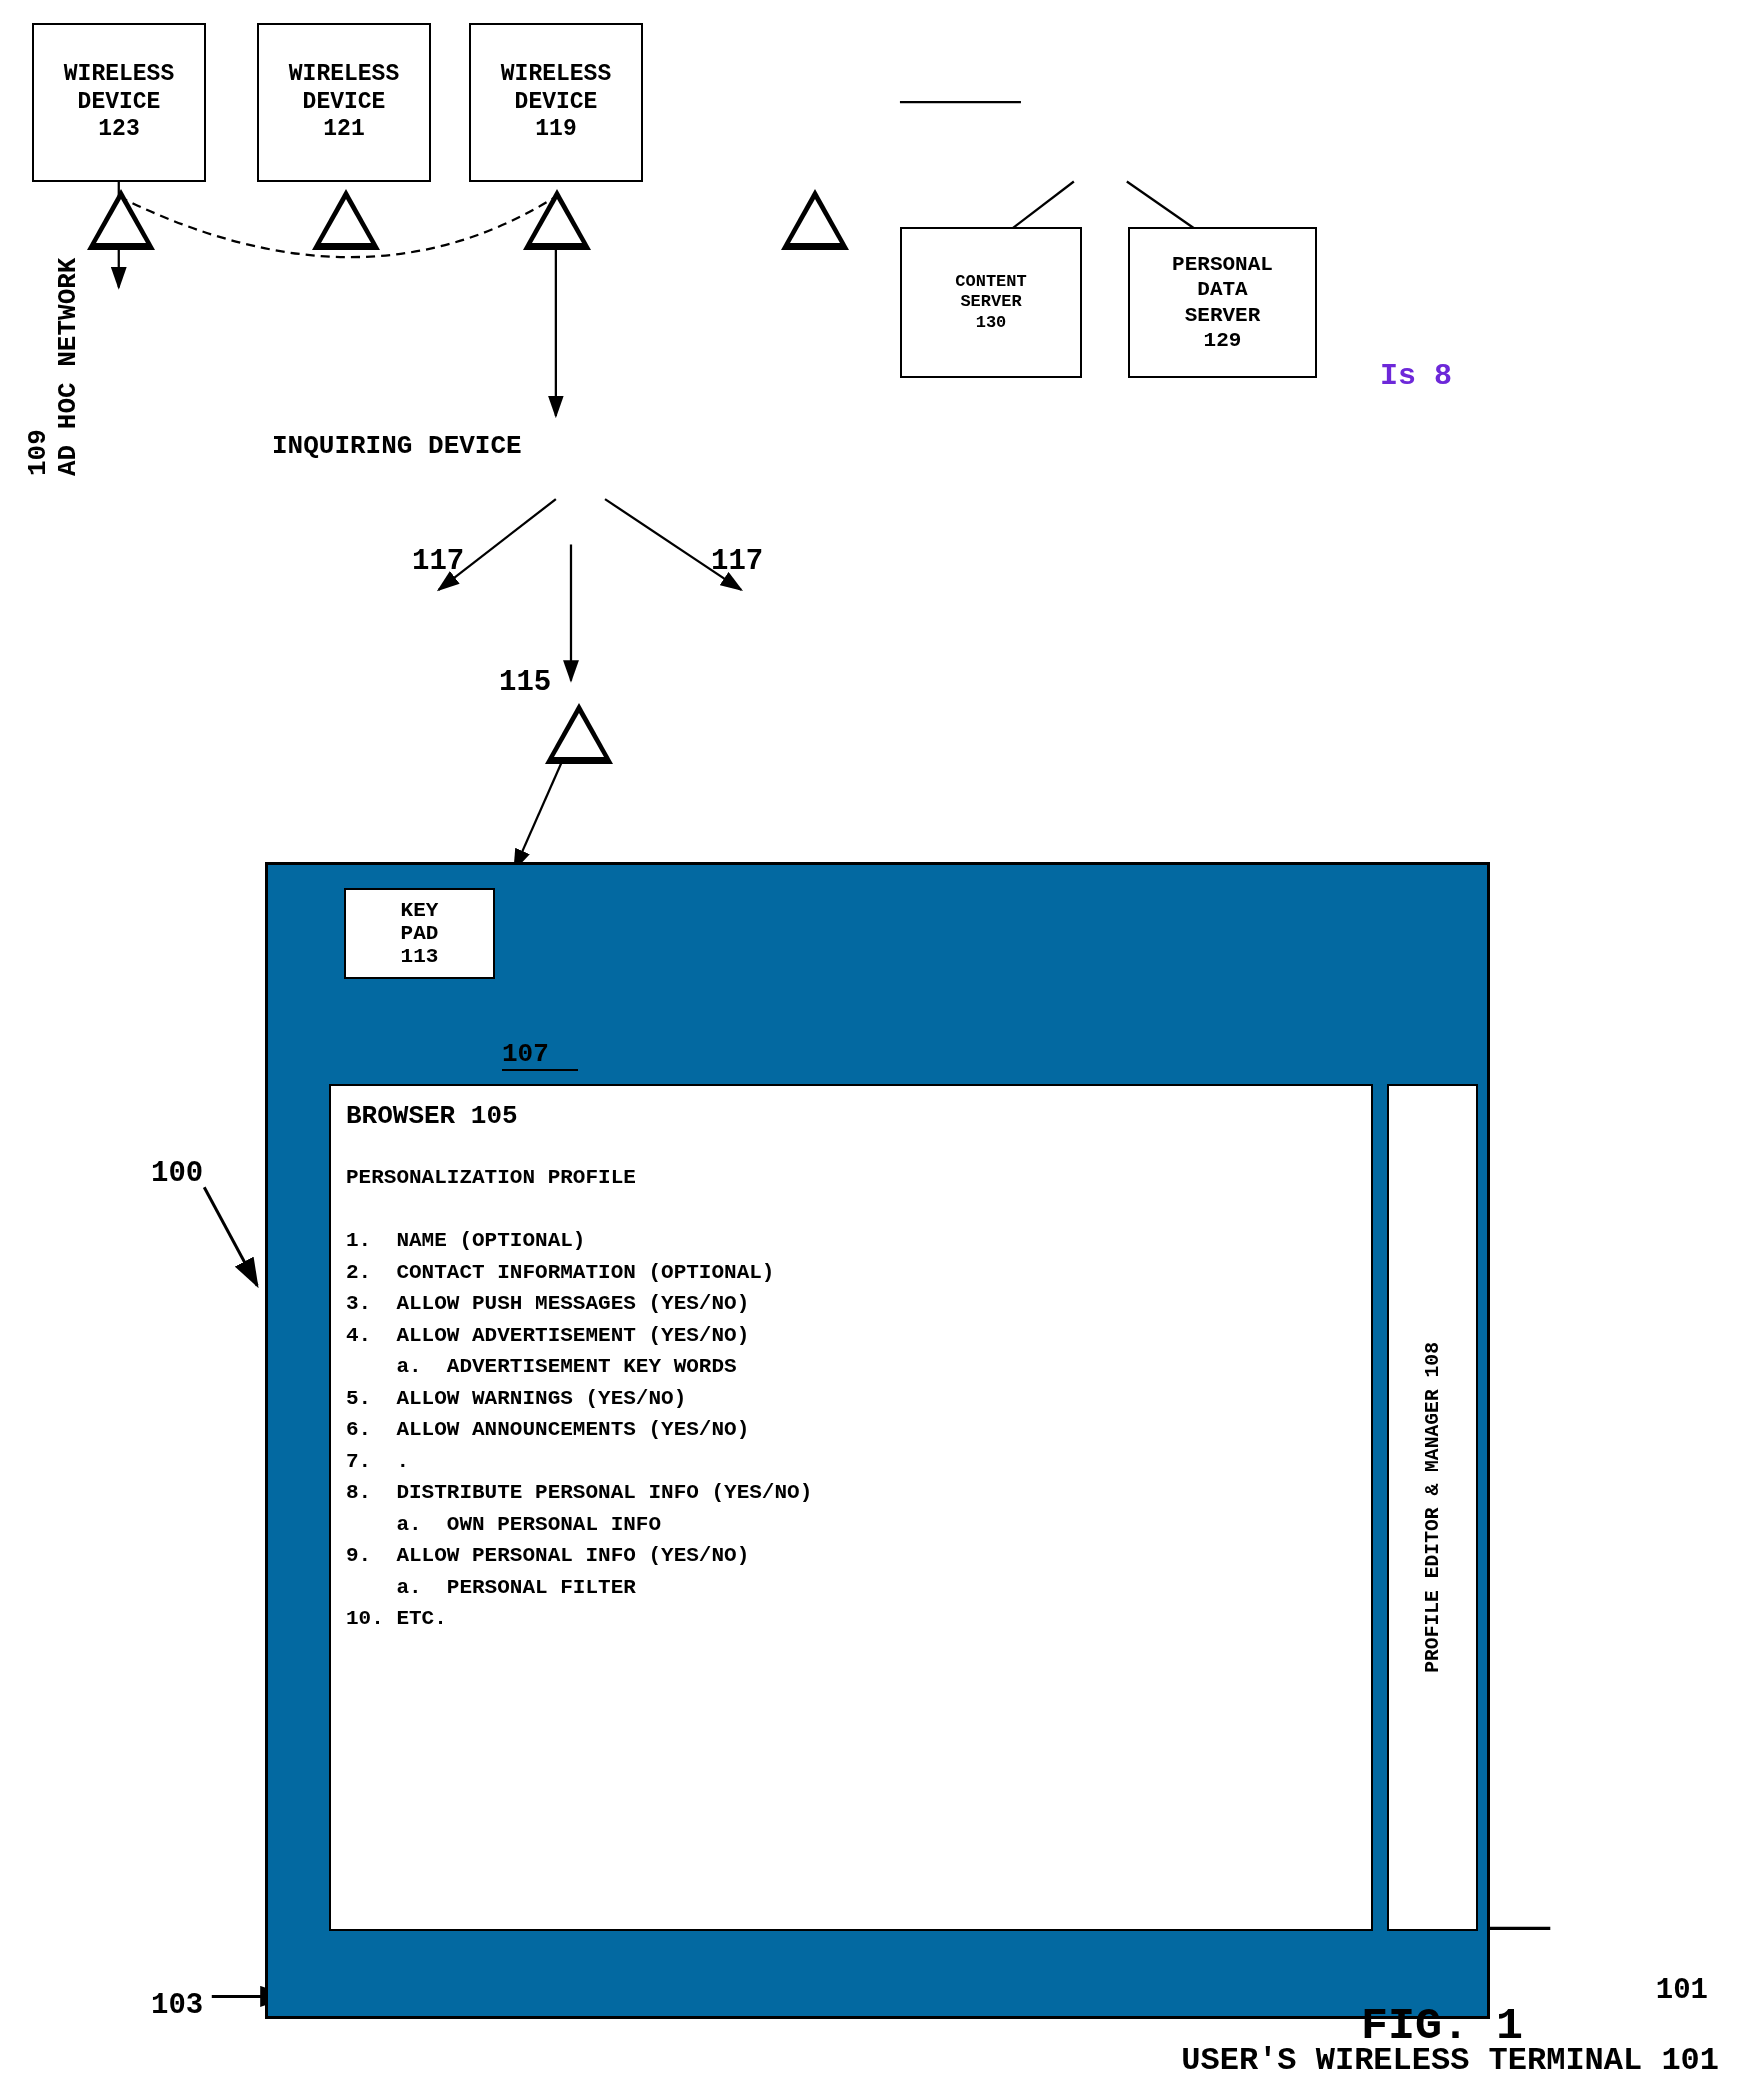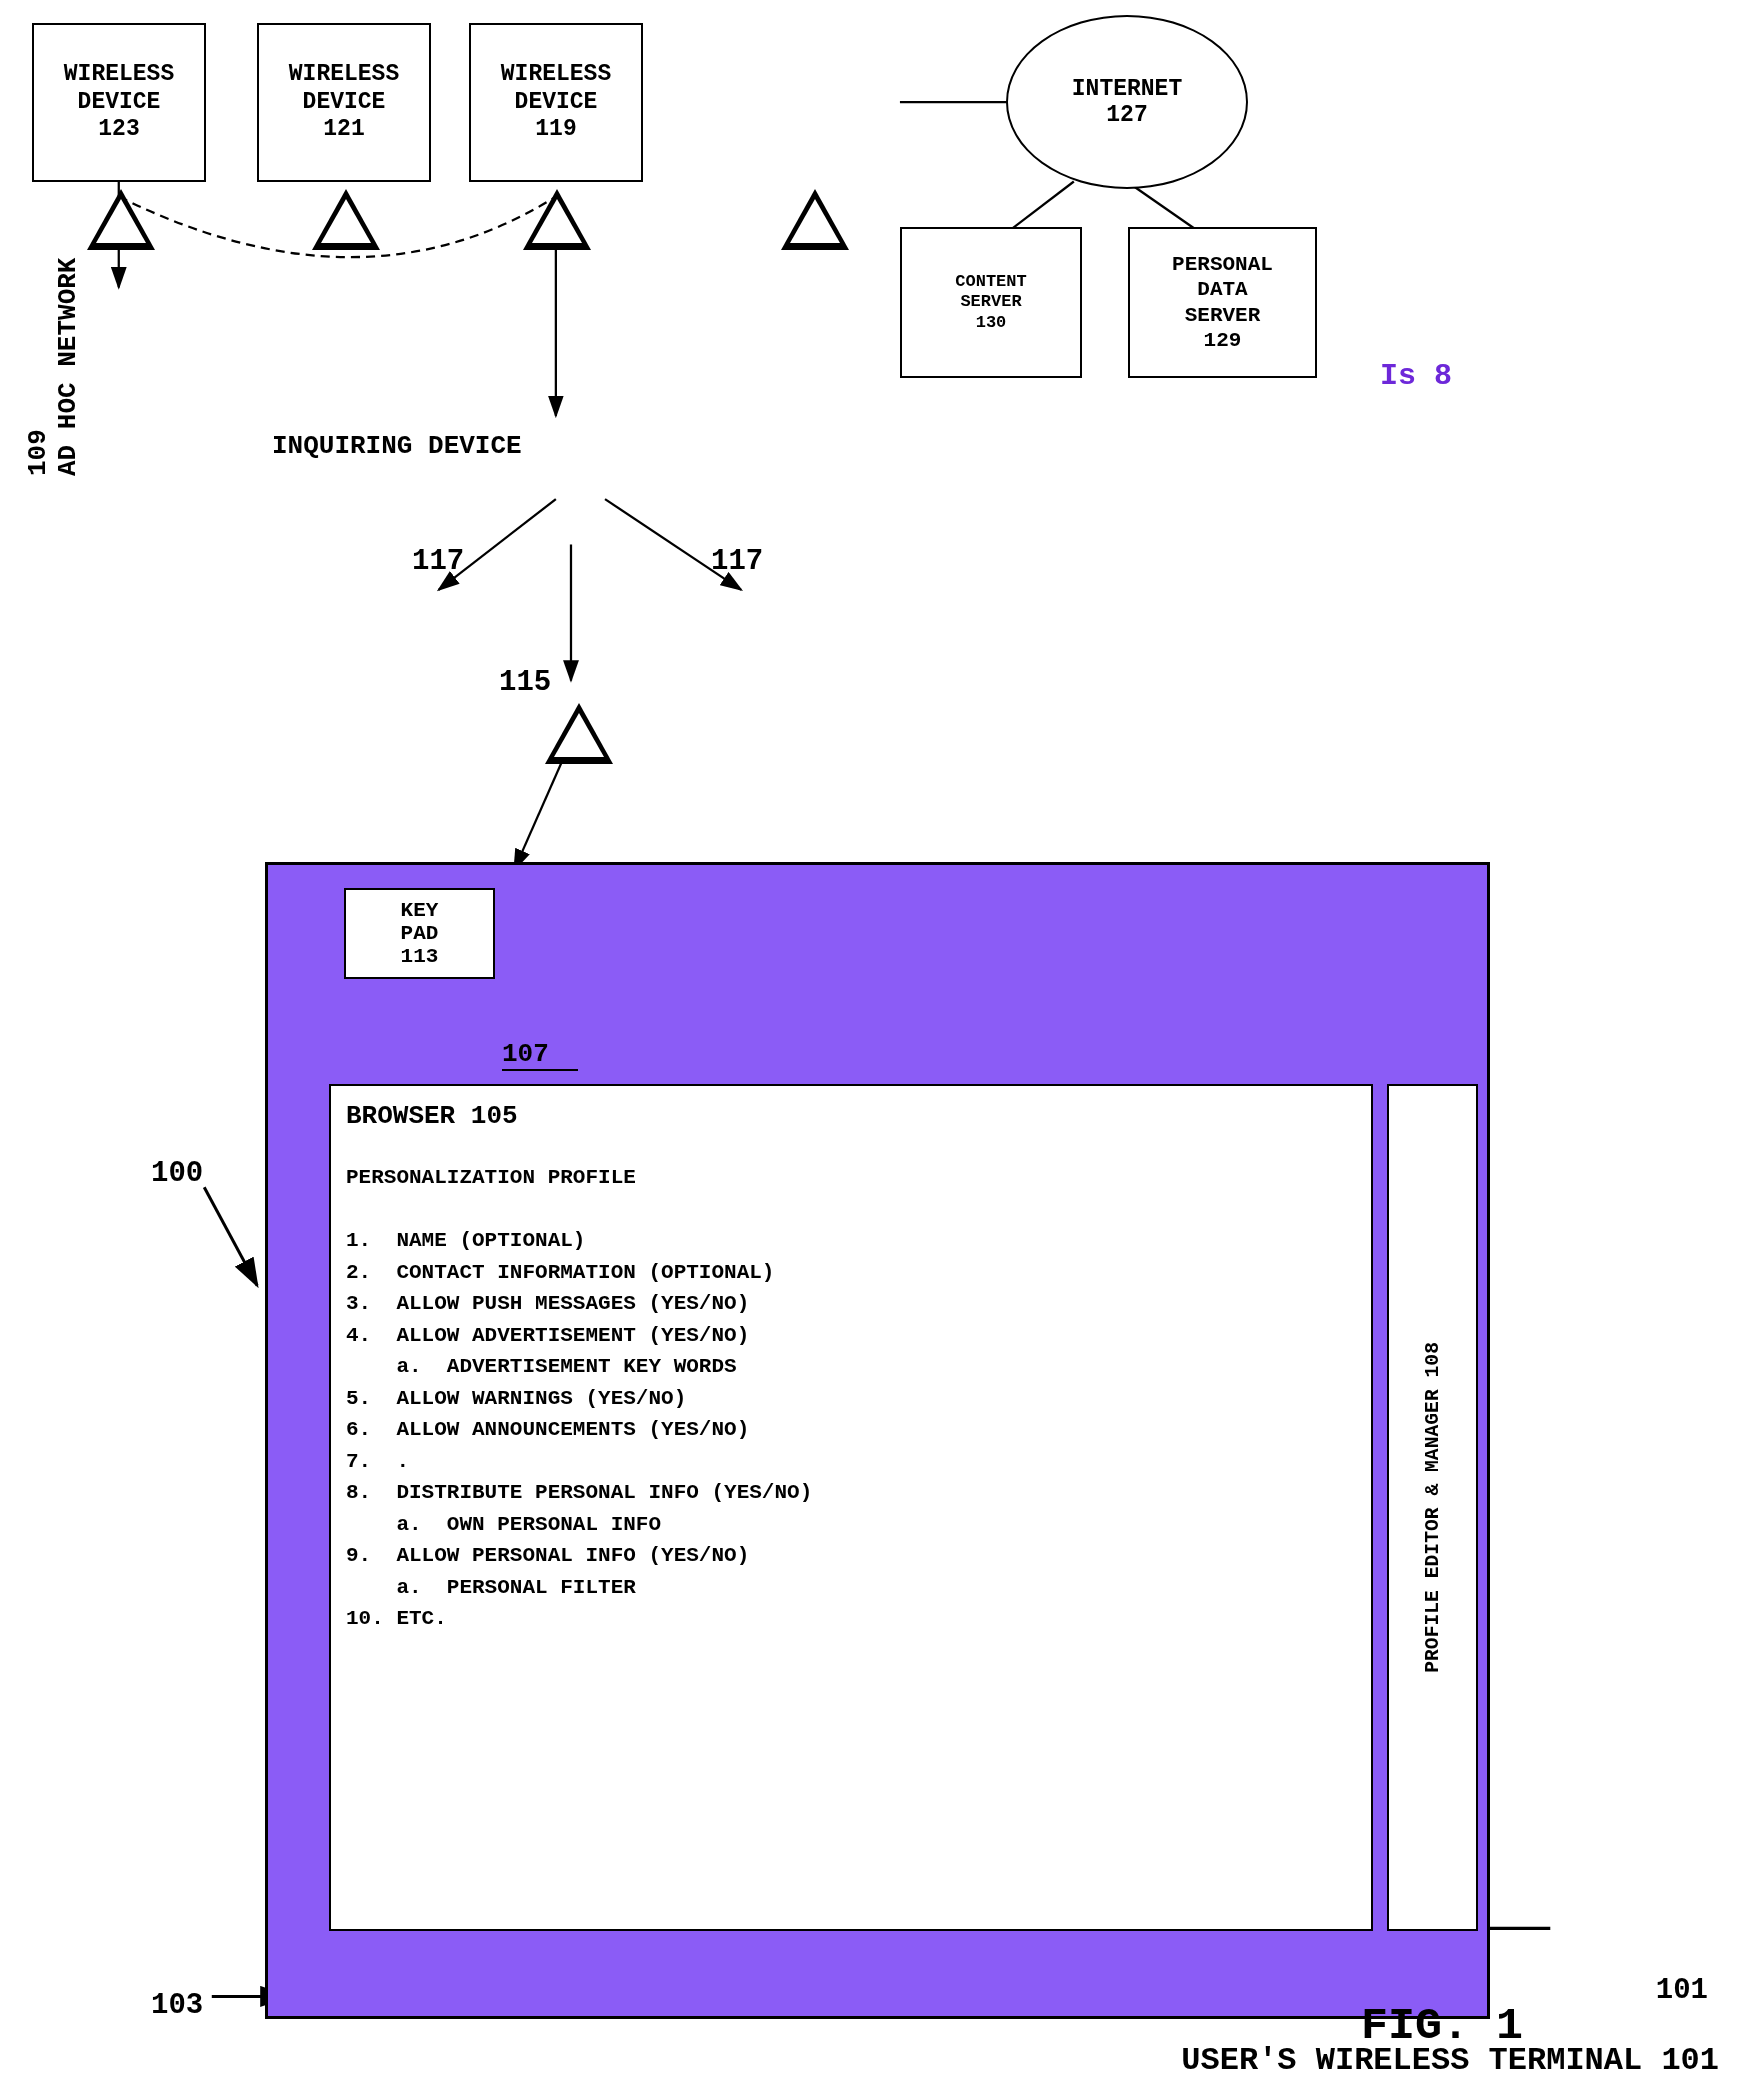--- a/index.html
+++ b/index.html
@@ -70,21 +70,21 @@
       height: 0;
       border-left: 25px solid transparent;
       border-right: 25px solid transparent;
       border-bottom: 44px solid #fff;
     }
 
     
     .terminal-box {
       position: absolute;
       border: 3.8px solid #000;
-      background: #8b5cf6;
+      background: #0369a1;
     }
 
     
     .browser-box {
       position: absolute;
       border: 2.3px solid #000;
       background: #fff;
     }
 
     
@@ -223,24 +223,20 @@
     <div class="triangle"></div>
     <div class="triangle-inner"></div>
   </div>
 
 
   <div class="triangle-container" style="left:781px; top:189px;">
     <div class="triangle"></div>
     <div class="triangle-inner"></div>
   </div>
 
-  <div class="ellipse" style="left:1006px; top:15px; width:242px; height:174px; font-size:23px;">
-    <span style="white-space:pre;">INTERNET
-127</span>
-  </div>
 
   <div class="box" style="left:900px; top:227px; width:182px; height:151px; font-size:17px;">
     <span style="white-space:pre;">CONTENT
 SERVER
 130</span>
   </div>
 
   <div class="box" style="left:1128px; top:227px; width:189px; height:151px; font-size:21px;">
     <span style="white-space:pre;">PERSONAL
 DATA

